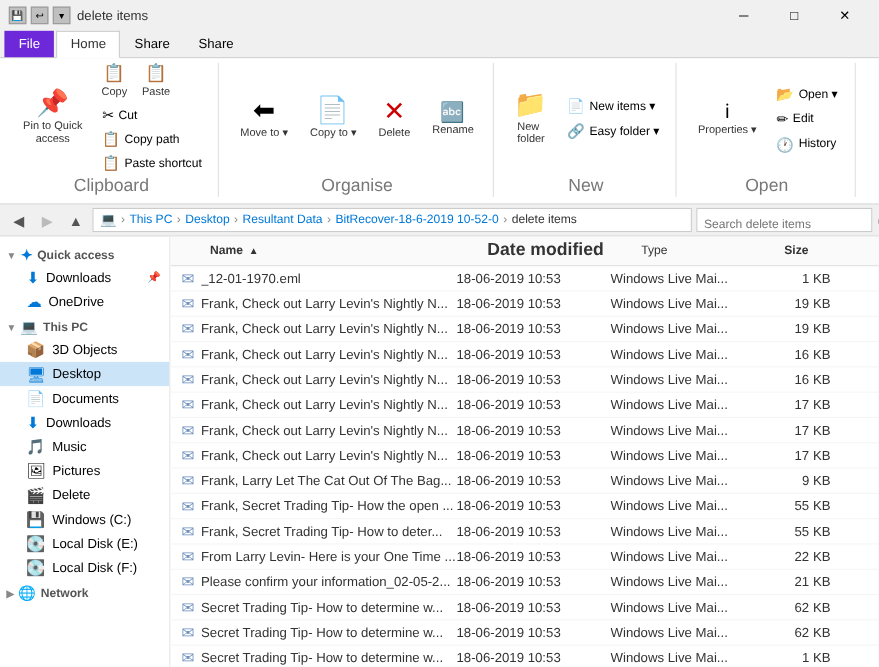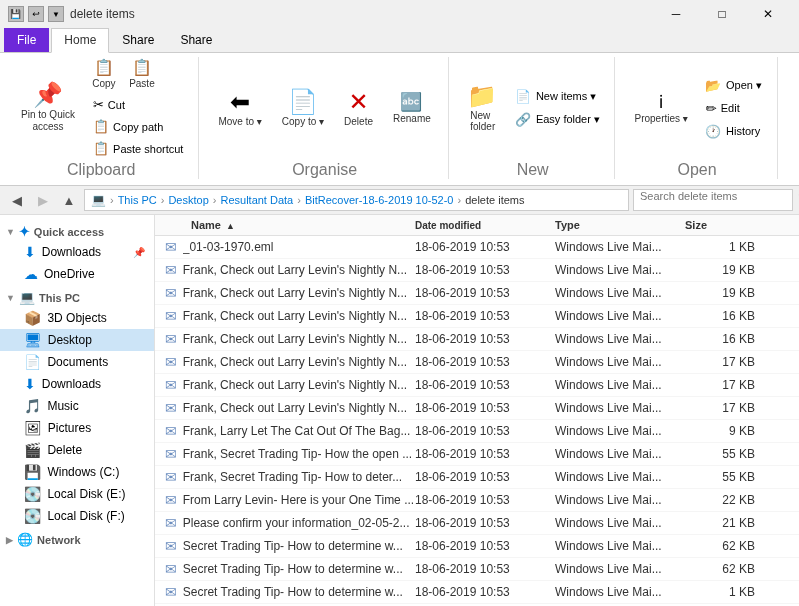--- a/index.html
+++ b/index.html
@@ -147,21 +147,21 @@
       font-size: 11px;
       gap: 4px;
     }
     .nav-path-sep { color: #888; }
     .nav-path-part { color: #0078d7; cursor: pointer; }
     .nav-path-part.current { color: #333; cursor: default; }
     .nav-search {
       width: 160px; height: 22px;
       border: 1px solid #ccc;
       background: white;
-      display: flex; align-items: flex-start;
+      display: flex; align-items: flex-end;
       padding: 0 6px; gap: 16px;
     }
     .nav-search input {
       border: none; outline: none; font-size: 11px; flex: 1; background: transparent;
     }
 
     
     .main-area {
       display: flex;
       height: calc(606px - 28px - 26px - 78px - 28px);
@@ -204,22 +204,22 @@
     .file-list-header {
       display: flex;
       align-items: center;
       padding: 4px 0;
       border-bottom: 1px solid #e0e0e0;
       background: #fafafa;
       position: sticky; top: 0;
       z-index: 1;
     }
     .col-name { width: 260px; padding-left: 36px; font-size: 11px; font-weight: bold; color: #333; }
-    .col-date { width: 140px; font-size: 10px; font-weight: bold; color: #333; }
-    .col-type { width: 130px; font-size: 11px; font-weight: bold; color: #333; }
+    .col-date { width: 140px; font-size: 16px; font-weight: bold; color: #333; margin-left: 28px; }
+    .col-type { width: 130px; font-size: 11px; font-weight: normal; color: #333; }
     .col-size { width: 80px; font-size: 11px; font-weight: bold; color: #333; }
     .col-sort-arrow { font-size: 9px; margin-left: 2px; }
 
     .file-row {
       display: flex;
       align-items: center;
       padding: 3px 0;
       border-bottom: 1px solid #f5f5f5;
       cursor: pointer;
     }
@@ -494,21 +494,21 @@
       </div>
       <div class="col-date">Date modified</div>
       <div class="col-type">Type</div>
       <div class="col-size">Size</div>
     </div>
 
     <div id="file-rows-container">
         <div class="file-row">
       <div class="file-name-cell">
         <span class="file-icon">✉</span>
-        <span class="file-name-text">_01-03-1970.eml</span>
+        <span class="file-name-text">_12-01-1970.eml</span>
       </div>
       <div class="file-date">18-06-2019 10:53</div>
       <div class="file-type">Windows Live Mai...</div>
       <div class="file-size">1 KB</div>
     </div>
         <div class="file-row">
       <div class="file-name-cell">
         <span class="file-icon">✉</span>
         <span class="file-name-text">Frank,  Check out Larry Levin's Nightly N...</span>
       </div>

